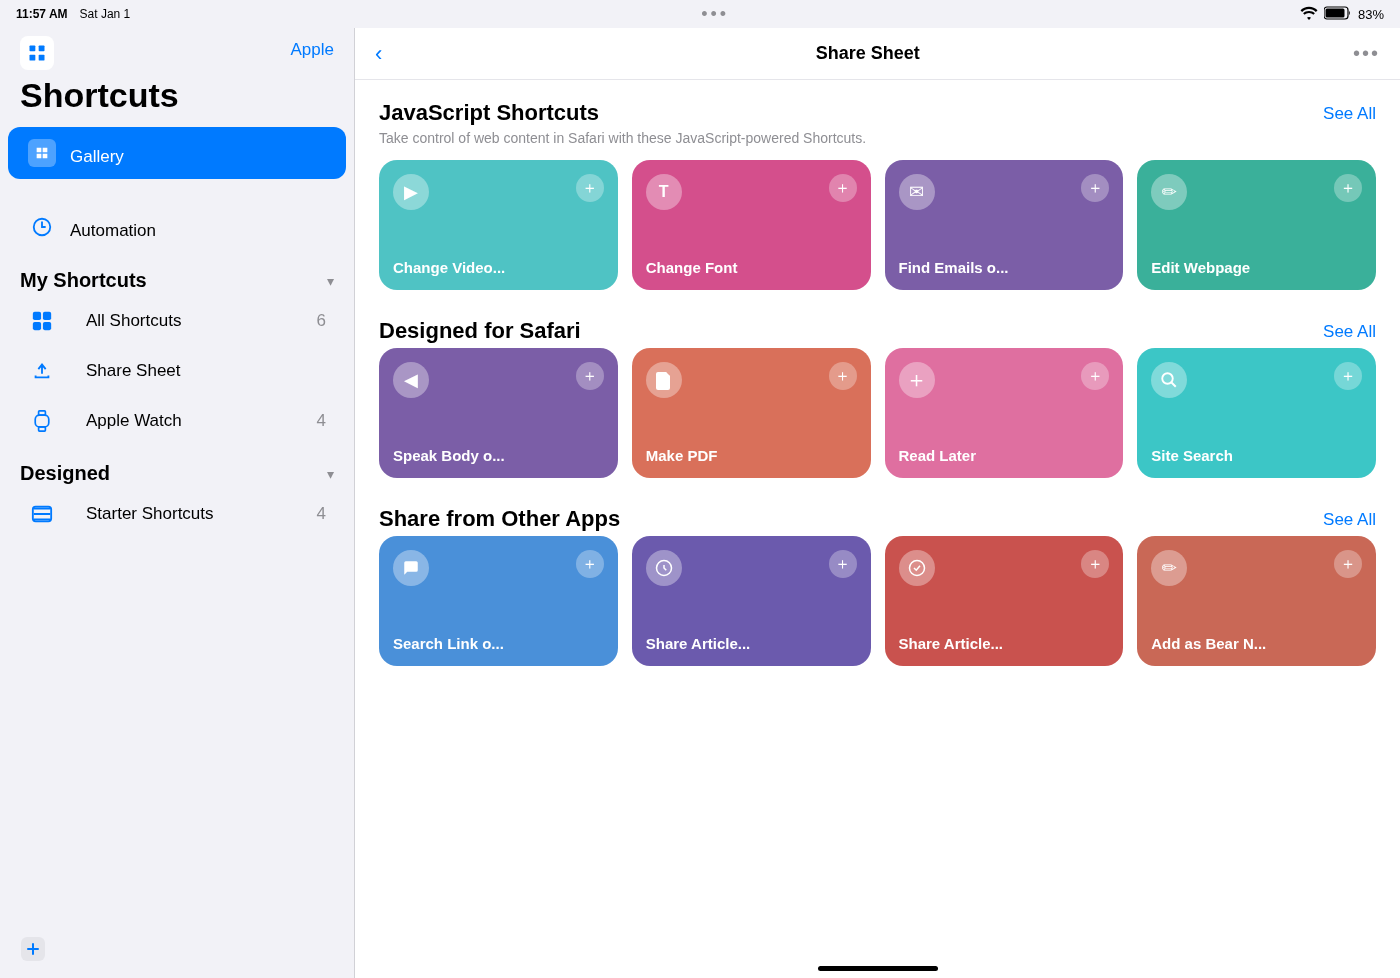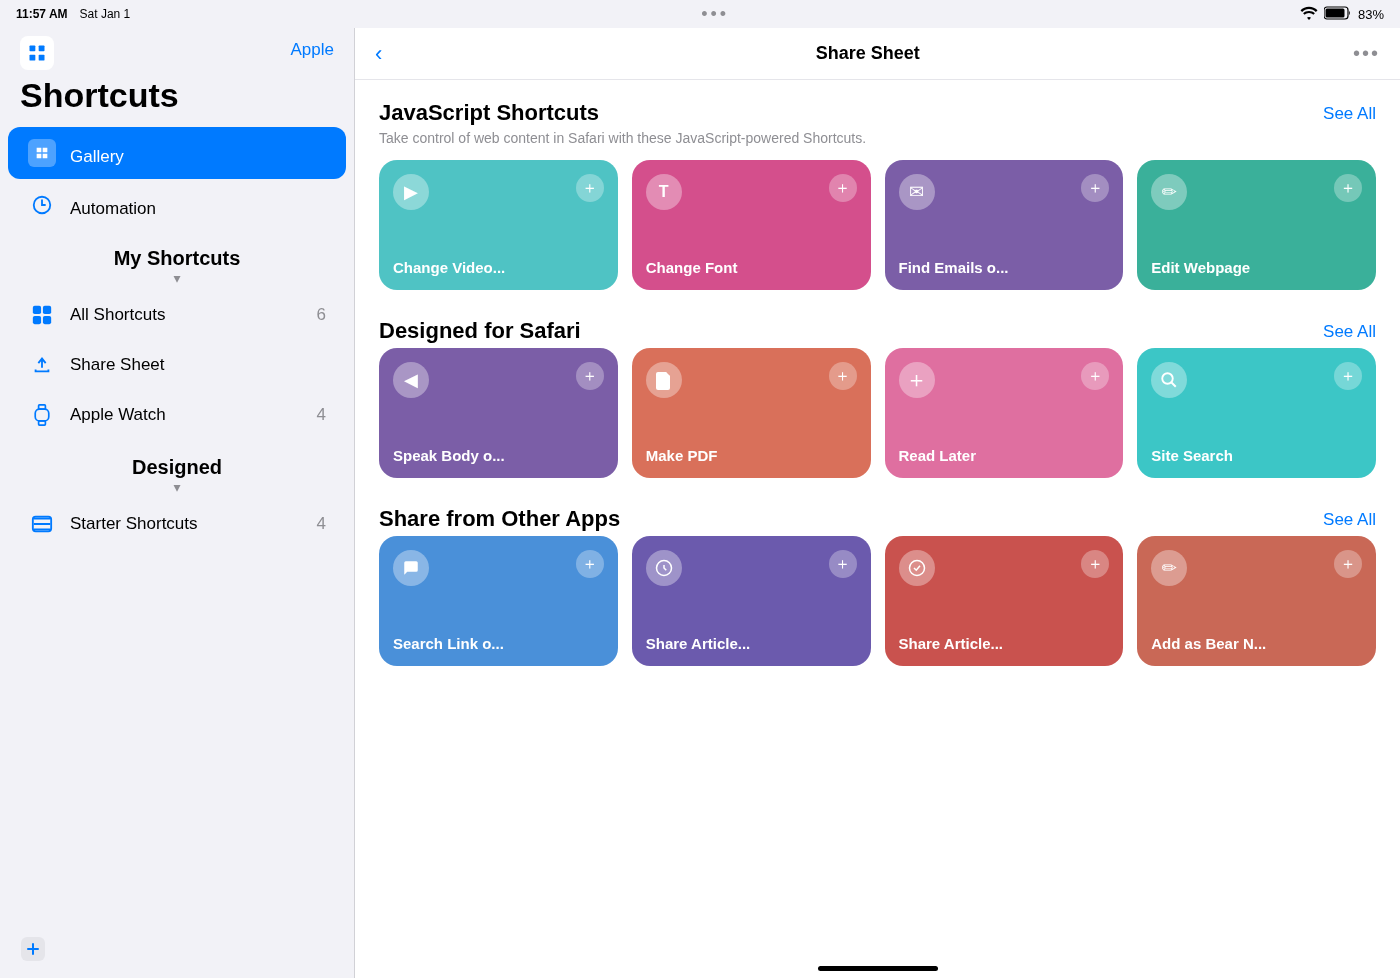--- a/index.html
+++ b/index.html
@@ -85,21 +85,21 @@
       font-size: 17px;
       cursor: pointer;
       border-radius: 12px;
       margin: 0 8px;
       gap: 14px;
     }
     .sidebar-nav-item.active {
       background: #007aff;
       color: white;
     }
-    .sidebar-nav-item:not(.active) { color: #000; }
+    .sidebar-nav-item:not(.active) { color: #000; margin-top: 22px; }
 
     .nav-icon {
       width: 28px;
       height: 28px;
       display: flex;
       align-items: center;
       justify-content: center;
       font-size: 18px;
       flex-shrink: 0;
     }
@@ -108,39 +108,38 @@
       border-radius: 6px;
       color: white;
     }
     .sidebar-nav-item.active .nav-icon { background: rgba(255,255,255,0.3); }
 
     .section-header {
       display: flex;
       justify-content: space-between;
       align-items: center;
       padding: 16px 20px 4px 20px;
-      flex-direction: column;
     }
     .section-header-title {
       font-size: 20px;
       font-weight: 700;
       color: #000;
     }
     .section-chevron {
       color: #8e8e93;
       font-size: 14px;
     }
 
     .sidebar-item-row {
       display: flex;
       align-items: center;
       padding: 11px 20px;
       font-size: 17px;
       cursor: pointer;
-      gap: 14px;
+      gap: 30px;
       margin: 0 8px;
       border-radius: 10px;
     }
 
     .item-icon {
       width: 28px;
       height: 28px;
       display: flex;
       align-items: center;
       justify-content: center;

